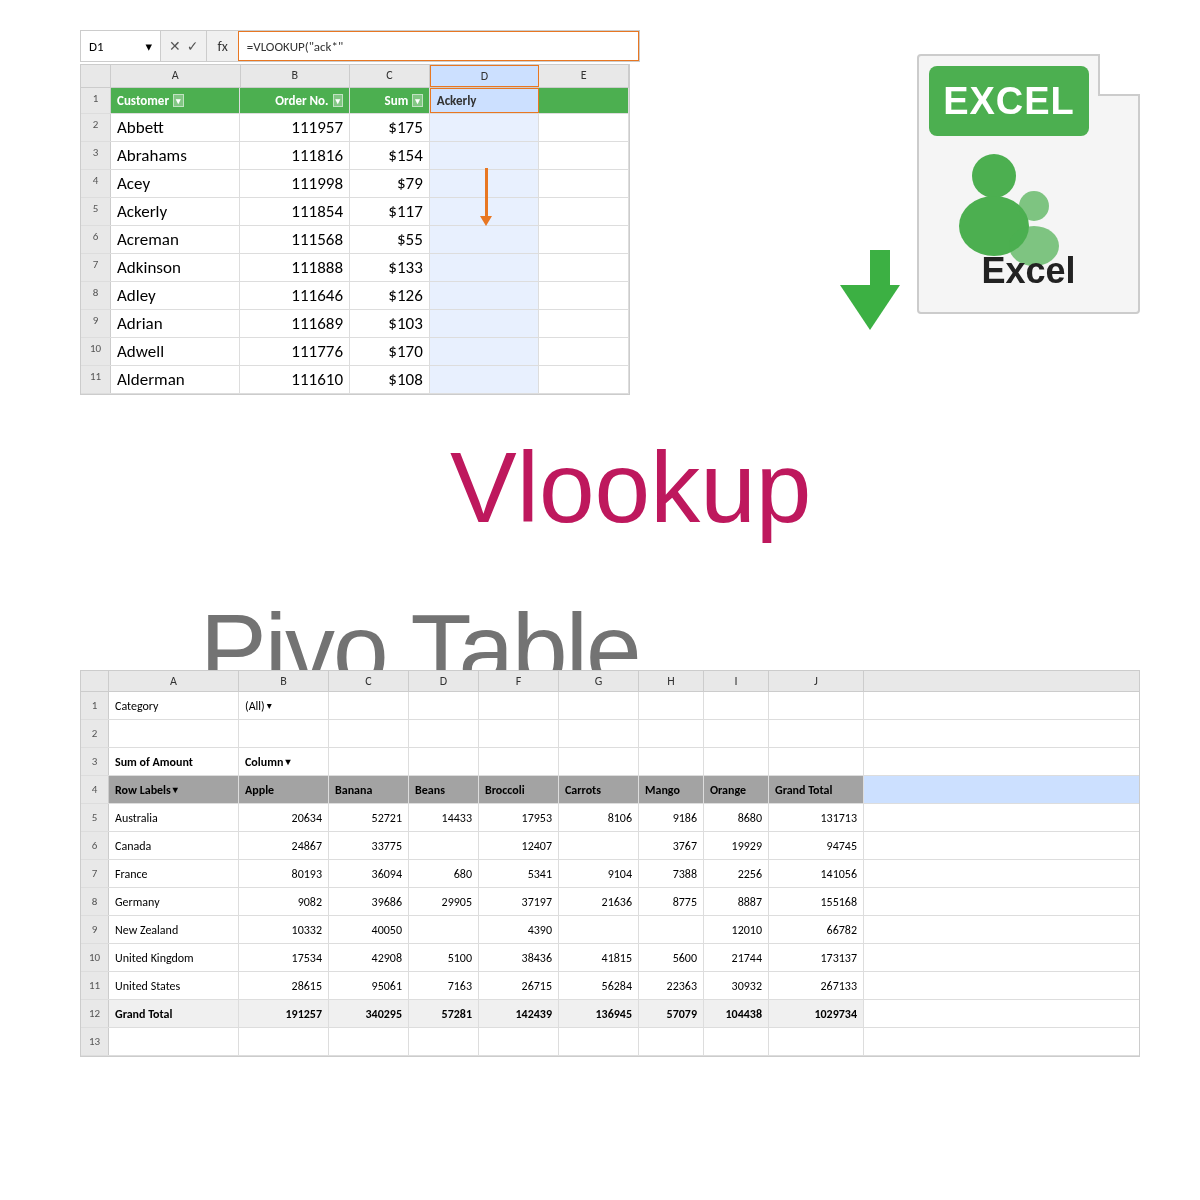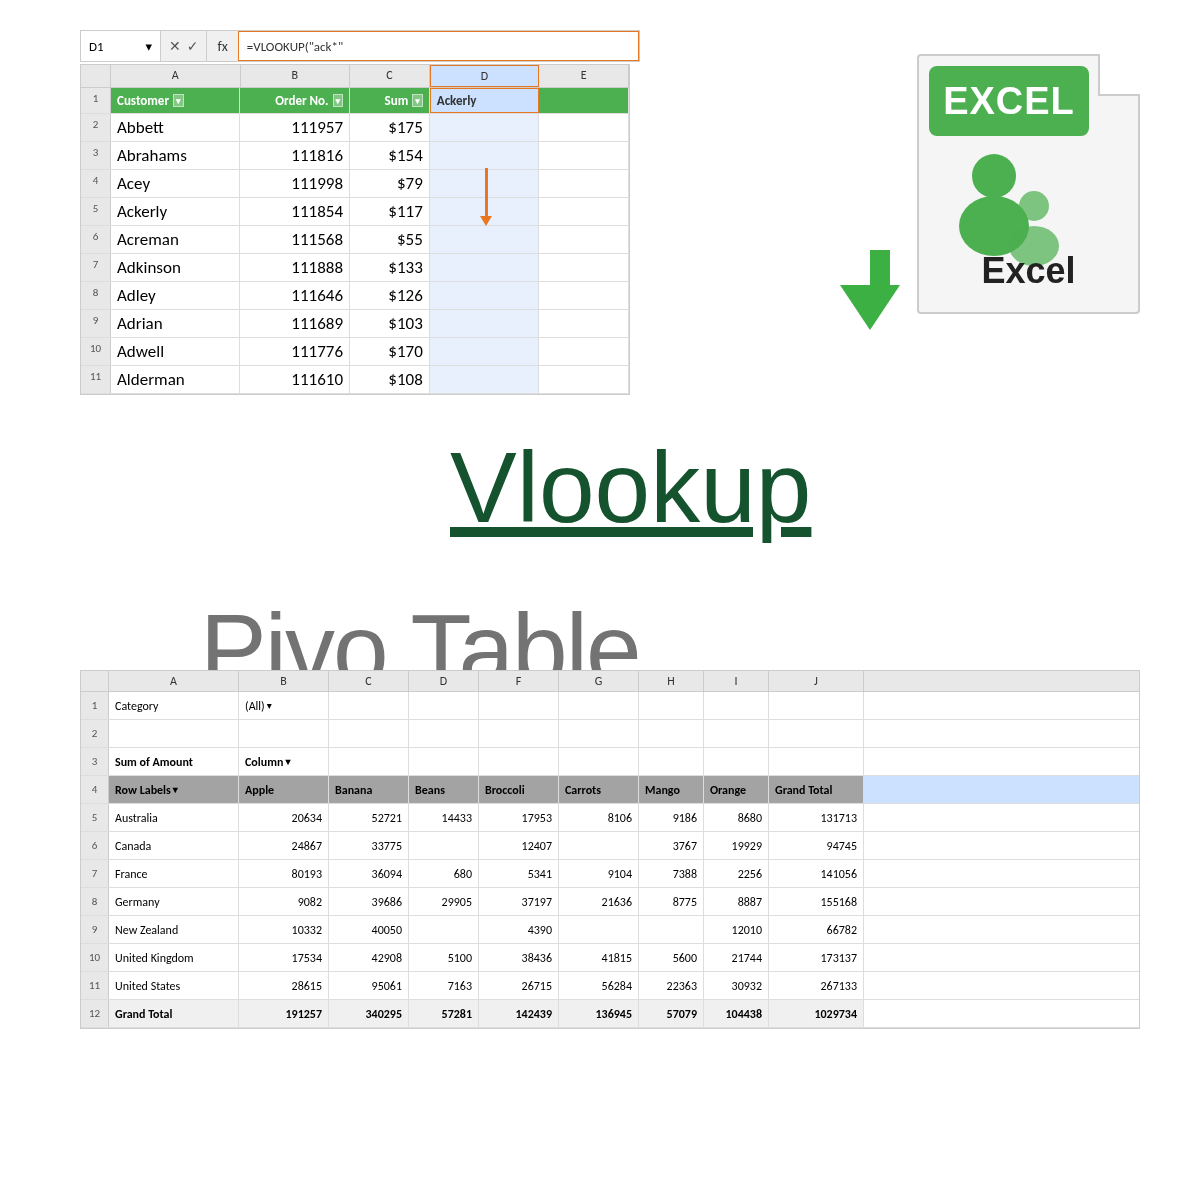--- a/index.html
+++ b/index.html
@@ -236,24 +236,23 @@
       border-right: 6px solid transparent;
       border-top: 10px solid #e87722;
     }
 
     
     .vlookup-text {
       position: absolute;
       top: 430px;
       left: 450px;
       font-size: 100px;
-      color: #14532d;
+      color: #be185d;
       font-family: Arial, sans-serif;
       font-weight: 300;
-      text-decoration: underline;
     }
 
     
     .pivot-label {
       position: absolute;
       top: 592px;
       left: 200px;
       font-size: 100px;
       color: #737373;
       font-family: Arial, sans-serif;
@@ -728,15 +727,27 @@
         <span>57079</span>
       </div>
       <div class="pcell pcell-h pcell-bold pcell-num">
         <span>104438</span>
       </div>
       <div class="pcell pcell-j pcell-bold pcell-num">
         <span>1029734</span>
       </div>
     </div>
 
+    <div class="pivot-row">
+      <div class="prow-num">13</div>
+      <div class="pcell pcell-a"></div>
+      <div class="pcell pcell-b"></div>
+      <div class="pcell pcell-c"></div>
+      <div class="pcell pcell-d"></div>
+      <div class="pcell pcell-e"></div>
+      <div class="pcell pcell-f"></div>
+      <div class="pcell pcell-g"></div>
+      <div class="pcell pcell-h"></div>
+      <div class="pcell pcell-j"></div>
+    </div>
 
   </div>
 </div>
 
 </body></html>

